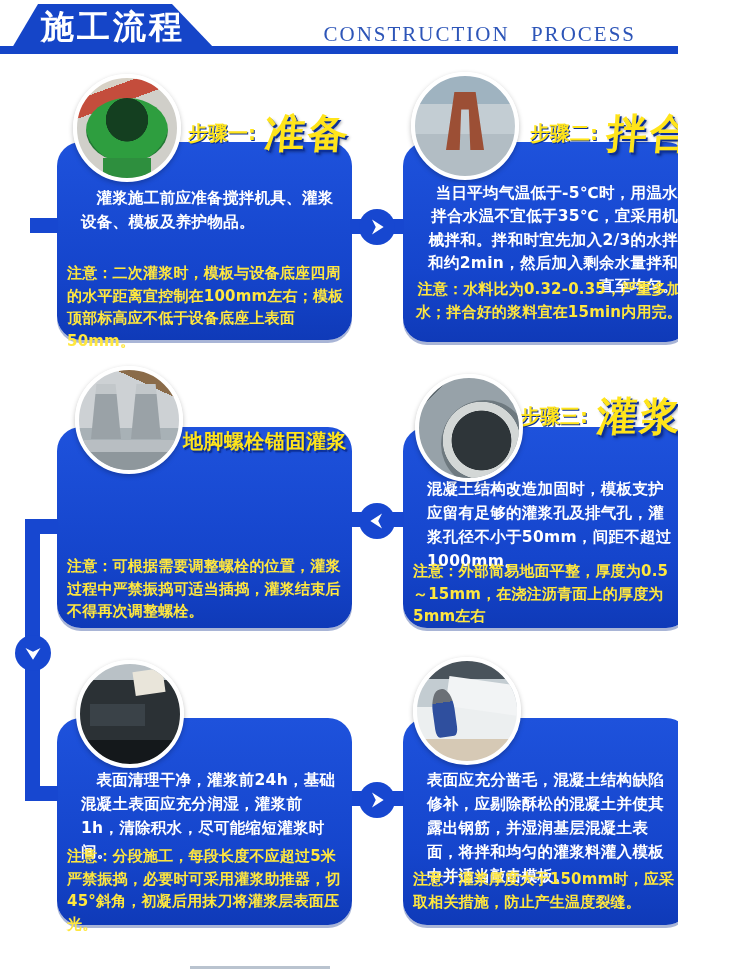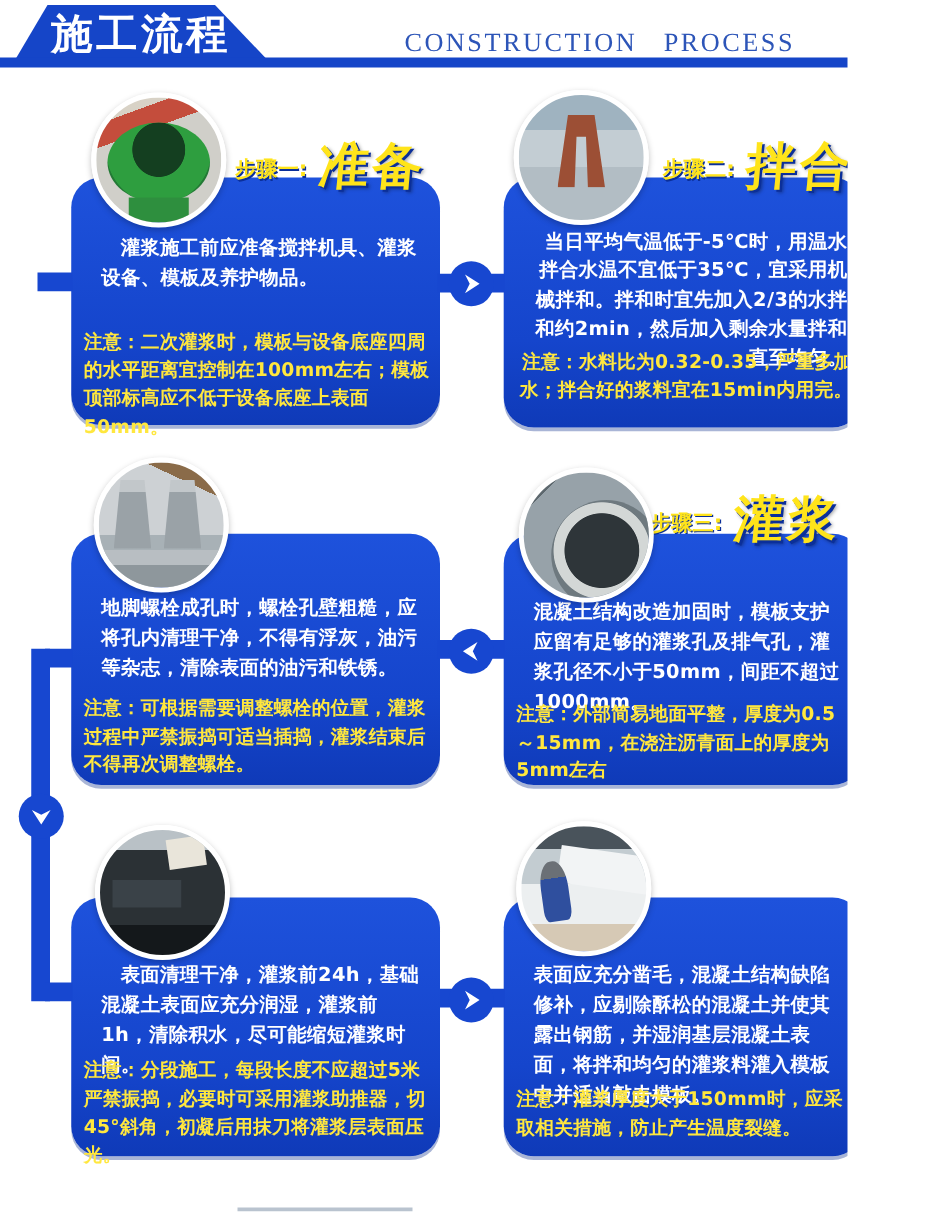--- a/index.html
+++ b/index.html
@@ -49,21 +49,21 @@
   #card3 .body{top:47px;}  #card3 .note{top:128px;}
   #card4 .body{top:50px;}  #card4 .note{top:133px;}
   #card5 .body{top:50px;}  #card5 .note{top:127px;}
   #card6 .body{top:50px;}  #card6 .note{top:150px;}
   
   .step-head{position:absolute;display:flex;align-items:flex-end;gap:9px;z-index:5;}
   #head1{left:188px;top:112px;}
   #head2{left:530px;top:112px;text-align:right;}
   #head4{left:520px;top:395px;}
   .step-label{
-    color:#ffe41a;font-size:17px;font-weight:bold;margin-bottom:7px;
+    color:#ffe41a;font-size:20px;font-weight:bold;margin-bottom:7px;
     text-shadow:1px 1px 0 #0b2f9a;white-space:nowrap;
   }
   .big-title{
     color:#ffe41a;font-size:40px;font-weight:bold;letter-spacing:3px;line-height:1.05;
     text-shadow:2px 2px 0 #0b2f9a,3px 3px 3px rgba(0,0,0,.35);
     transform:skewX(-5deg);white-space:nowrap;
   }
   .mid-title{
     position:absolute;z-index:5;color:#ffe41a;font-size:20px;font-weight:bold;
     text-shadow:1.5px 1.5px 0 #0b2f9a,2px 2px 2px rgba(0,0,0,.3);
@@ -164,28 +164,28 @@
   </div>
   <div class="photo" id="photo2">
     <div class="chair-shape"></div>
   </div>
   <div class="step-head" id="head2">
     <span class="step-label">步骤二:</span>
     <span class="big-title">拌合</span>
   </div>
 
   <div class="card" id="card3">
-    <p class="body">地脚螺栓成孔时，螺栓孔壁粗糙，应将孔内清理干净，不得有浮灰，油污等杂志，清除表面的油污和铁锈。</p>
     <p class="note">注意：可根据需要调整螺栓的位置，灌浆过程中严禁振捣可适当插捣，灌浆结束后不得再次调整螺栓。</p>
   </div>
   <div class="photo" id="photo3">
     <div class="ped p-left"></div>
     <div class="ped p-right"></div>
     <div class="ped-base"></div>
   </div>
+  <div class="mid-title" id="head3">地脚螺栓锚固灌浆</div>
 
   <div class="card" id="card4">
     <p class="body">混凝土结构改造加固时，模板支护应留有足够的灌浆孔及排气孔，灌浆孔径不小于50mm，间距不超过1000mm。</p>
     <p class="note">注意：外部简易地面平整，厚度为0.5～15mm，在浇注沥青面上的厚度为5mm左右</p>
   </div>
   <div class="photo" id="photo4">
     <div class="pipe-hole"></div>
   </div>
   <div class="step-head" id="head4">
     <span class="step-label">步骤三:</span>

